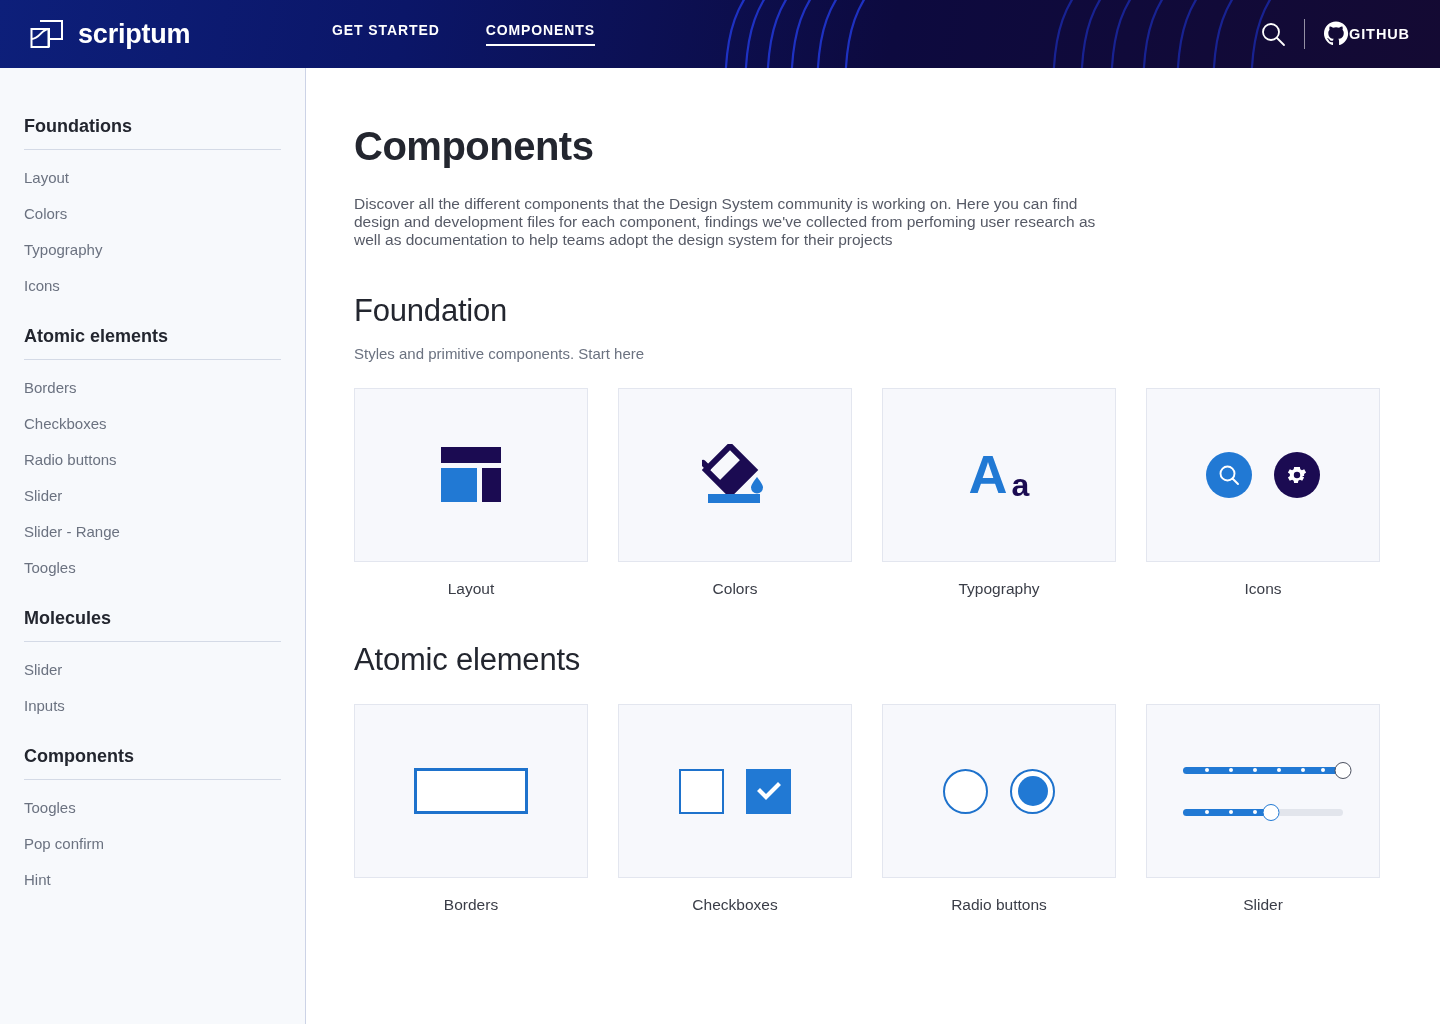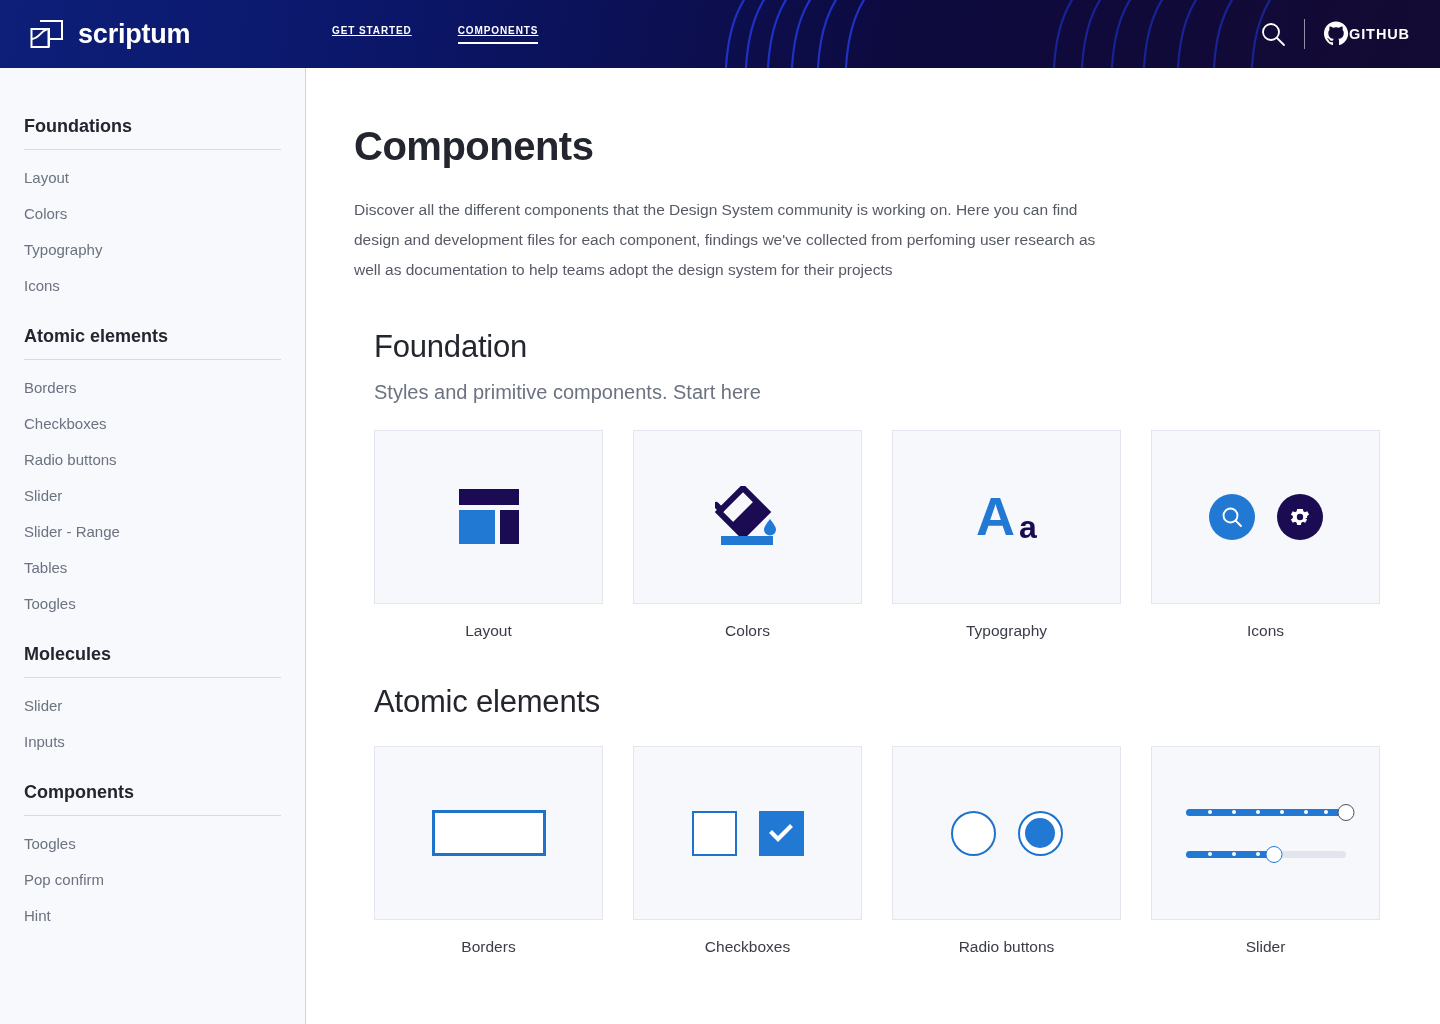--- a/index.html
+++ b/index.html
@@ -23,24 +23,23 @@
     position: relative; z-index: 2;
     display: flex; align-items: center; width: 100%; height: 100%;
   }
   .brand { display: flex; align-items: center; gap: 14px; padding-left: 30px; width: 306px; }
   .brand-mark { width: 34px; height: 30px; flex: none; }
   .brand-name {
     color: #ffffff; font-size: 27px; font-weight: 700; letter-spacing: -0.2px;
   }
   .main-nav { display: flex; align-items: center; gap: 46px; margin-left: 26px; }
   .nav-item {
-    color: #ffffff; font-size: 10px; font-weight: 700; letter-spacing: 0.9px;
+    color: #ffffff; font-size: 14px; font-weight: 700; letter-spacing: 0.9px;
     padding-bottom: 6px; cursor: pointer; position: relative;
     border-bottom: 2px solid transparent;
-    text-decoration: underline;
   }
   .nav-item.active { border-bottom-color: #ffffff; }
   .header-right {
     margin-left: auto; display: flex; align-items: center; gap: 18px; padding-right: 30px;
   }
   .icon-btn { display: flex; align-items: center; justify-content: center; cursor: pointer; }
   .hdr-divider { width: 1px; height: 30px; background: rgba(255,255,255,.55); }
   .gh-link { display: flex; align-items: center; cursor: pointer; }
   .gh-label { color: #ffffff; font-size: 14.5px; font-weight: 700; letter-spacing: 0.9px; }
 
@@ -70,27 +69,27 @@
   
   .main {
     flex: 1; padding: 56px 60px 0 48px; overflow: hidden;
     background: #ffffff;
   }
   .page-title {
     font-size: 40px; font-weight: 700; color: #23262f; letter-spacing: -0.5px;
   }
   .page-desc {
     margin-top: 26px; max-width: 770px;
-    font-size: 15.5px; line-height: 30px; color: #565a66;
-  }
-  .section { margin-top: 44px; margin-left: 20px; }
+    font-size: 15.5px; line-height: 18px; color: #565a66;
+  }
+  .section { margin-top: 44px; }
   .section-title {
     font-size: 31px; font-weight: 400; color: #23262f; letter-spacing: -0.2px;
   }
-  .section-sub { margin-top: 16px; font-size: 20px; color: #6b7280; }
+  .section-sub { margin-top: 16px; font-size: 15px; color: #6b7280; }
 
   .card-grid {
     margin-top: 26px;
     display: grid; grid-template-columns: repeat(4, 1fr); gap: 30px;
     max-width: 1044px;
   }
   .card { cursor: pointer; }
   .card-thumb {
     height: 174px; background: #f7f8fc; border: 1px solid #e3e6ef;
     display: flex; align-items: center; justify-content: center;
@@ -212,21 +211,20 @@
     <div class="group-gap"></div>
 
     <div class="side-group">
       <div class="side-group-title">Atomic elements</div>
       <div class="side-rule"></div>
       <span class="side-link">Borders</span>
       <span class="side-link">Checkboxes</span>
       <span class="side-link">Radio buttons</span>
       <span class="side-link">Slider</span>
       <span class="side-link">Slider - Range</span>
-      <span class="side-link">Tables</span>
       <span class="side-link">Toogles</span>
     </div>
     <div class="group-gap"></div>
 
     <div class="side-group">
       <div class="side-group-title">Molecules</div>
       <div class="side-rule"></div>
       <span class="side-link">Slider</span>
       <span class="side-link">Inputs</span>
     </div>

